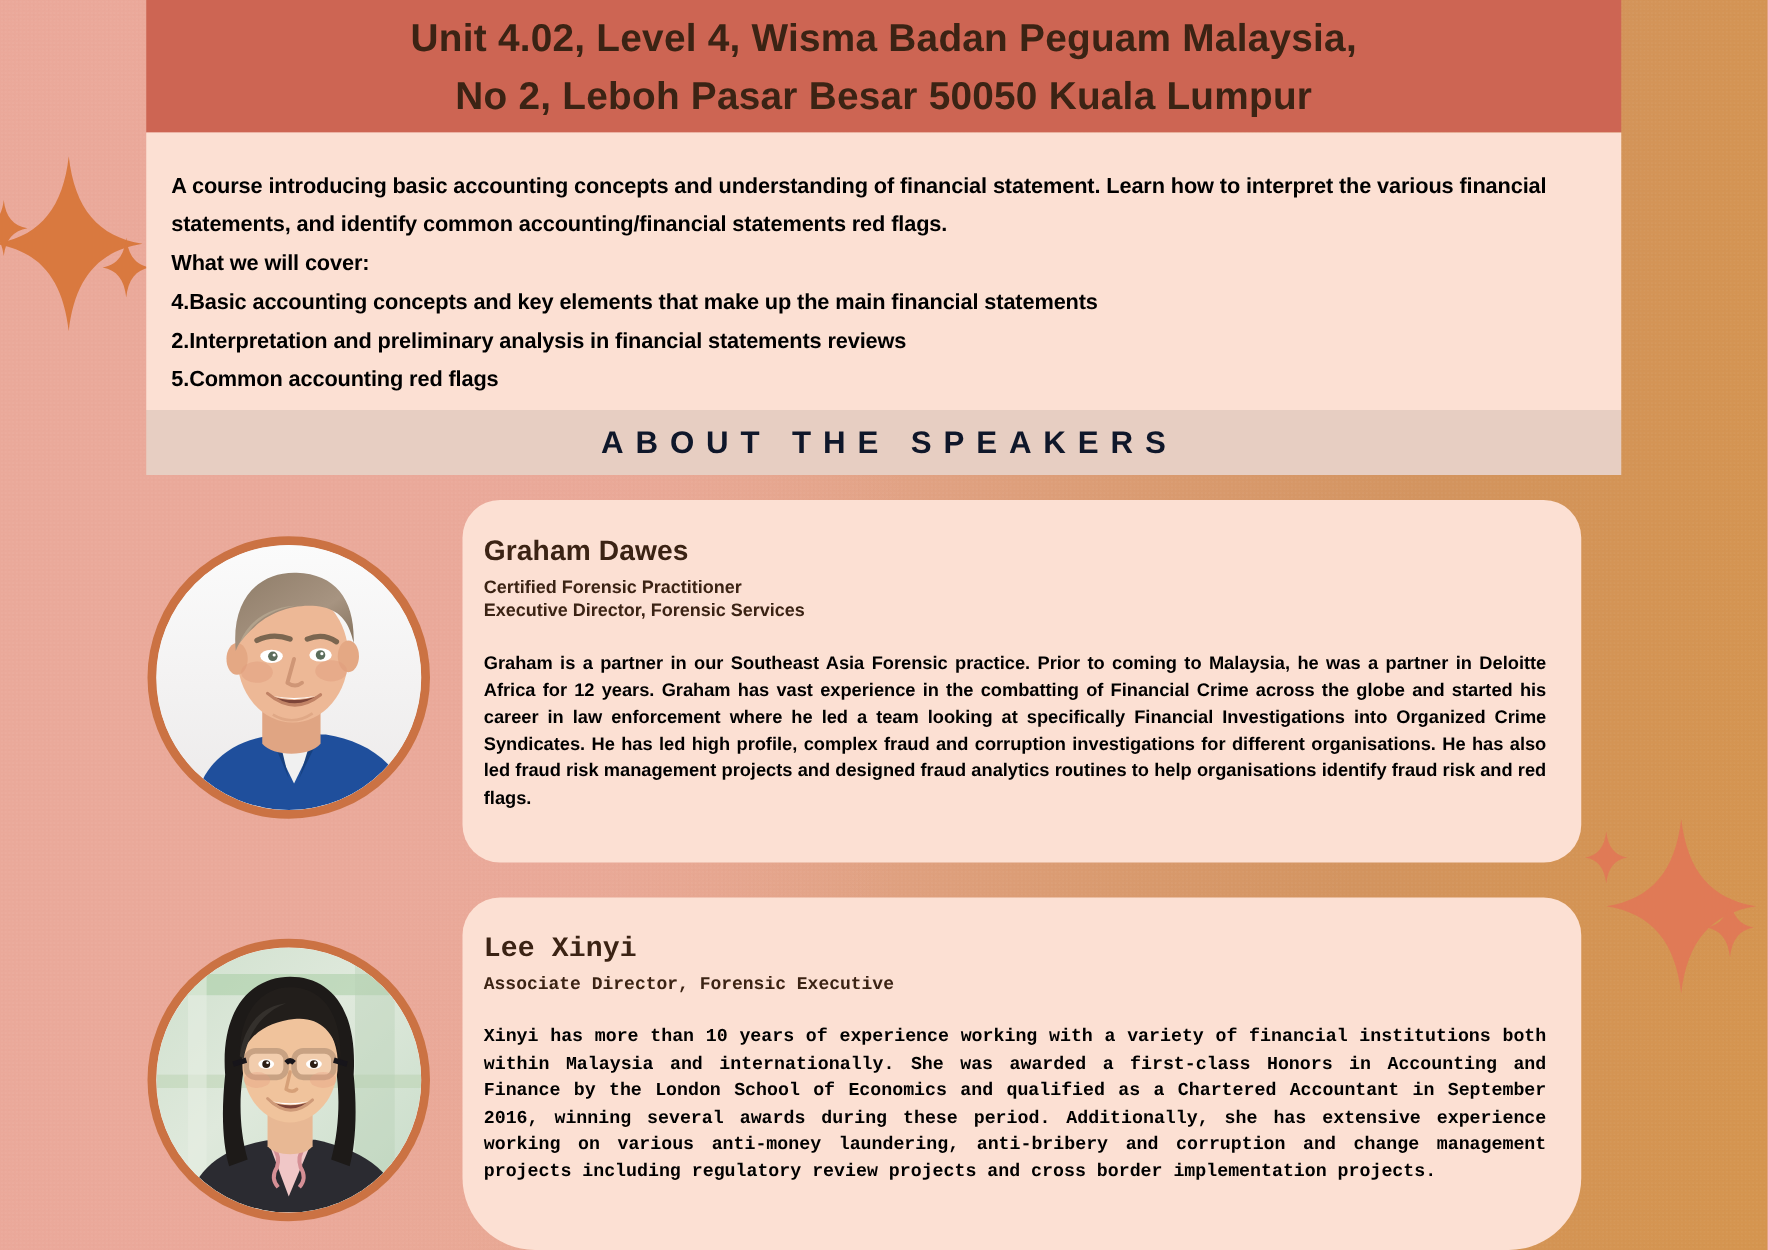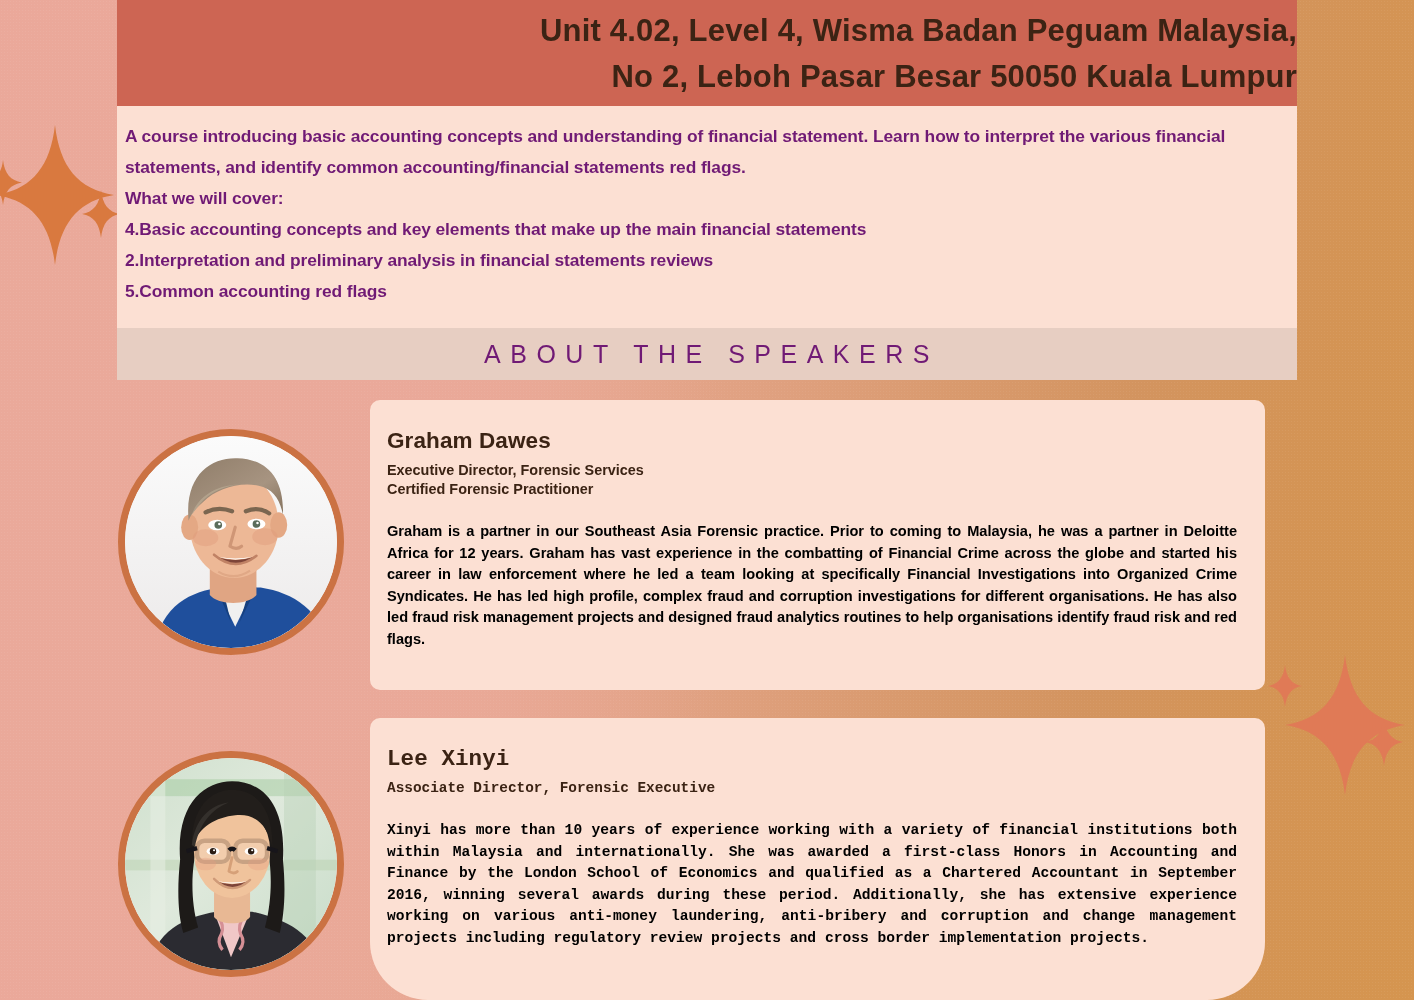--- a/index.html
+++ b/index.html
@@ -52,21 +52,21 @@
   
   .header-band {
     position: absolute;
     left: 117px;
     top: 0;
     width: 1180px;
     height: 106px;
     background: #cd6553;
     display: flex;
     flex-direction: column;
-    align-items: flex-end;
+    align-items: center;
     justify-content: center;
     box-sizing: border-box;
     padding-top: 2px;
   }
   .header-line {
     color: #3b2314;
     font-size: 31px;
     font-weight: bold;
     letter-spacing: .2px;
     line-height: 46px;
@@ -78,54 +78,54 @@
     position: absolute;
     left: 117px;
     top: 106px;
     width: 1180px;
     height: 222px;
     background: #fce0d3;
     box-sizing: border-box;
     padding: 15px 8px 0 8px;
   }
   .desc-text {
-    color: #701a75;
+    color: #000000;
     font-size: 17.4px;
     font-weight: bold;
     line-height: 31px;
     letter-spacing: -0.1px;
-    margin: 0;
+    margin: 12px;
   }
   .desc-text p { margin: 0; }
 
   
   .about-banner {
     position: absolute;
     left: 117px;
     top: 328px;
     width: 1180px;
     height: 52px;
     background: #e7cec2;
     display: flex;
     align-items: center;
     justify-content: center;
   }
   .about-banner-text {
-    color: #701a75;
+    color: #0f172a;
     font-size: 25px;
-    font-weight: normal;
+    font-weight: bold;
     letter-spacing: 9.5px;
     padding-left: 9px;
   }
 
   
   .speaker-card {
     position: absolute;
     background: #fce0d3;
-    border-radius: 10px;
+    border-radius: 30px;
     box-sizing: border-box;
   }
   .card-1 { left: 370px; top: 400px; width: 895px; height: 290px; }
   .card-2 { left: 370px; top: 718px; width: 895px; height: 282px;
             border-bottom-left-radius: 58px; border-bottom-right-radius: 58px; font-family: Liberation Mono, monospace; }
 
   .card-body {
     padding: 28px 28px 0 17px;
   }
   .speaker-name {
@@ -223,22 +223,22 @@
   </div>
 </div>
 
 <div class="about-banner">
   <div class="about-banner-text">ABOUT THE SPEAKERS</div>
 </div>
 
 <div class="speaker-card card-1">
   <div class="card-body">
     <h2 class="speaker-name">Graham Dawes</h2>
+    <p class="speaker-role">Certified Forensic Practitioner</p>
     <p class="speaker-role">Executive Director, Forensic Services</p>
-    <p class="speaker-role">Certified Forensic Practitioner</p>
     <p class="speaker-bio">Graham is a partner in our Southeast Asia Forensic practice. Prior to coming to Malaysia, he was a partner in Deloitte Africa for 12 years. Graham has vast experience in the combatting of Financial Crime across the globe and started his career in law enforcement where he led a team looking at specifically Financial Investigations into Organized Crime Syndicates. He has led high profile, complex fraud and corruption investigations for different organisations. He has also led fraud risk management projects and designed fraud analytics routines to help organisations identify fraud risk and red flags.</p>
   </div>
 </div>
 
 <div class="avatar avatar-1">
   <div class="avatar-inner">
     <svg viewBox="0 0 200 200" preserveAspectRatio="xMidYMid slice">
       <defs>
         <linearGradient id="bg1" x1="0" y1="0" x2="0" y2="1">
           <stop offset="0%" stop-color="#fbfbfb"></stop>

